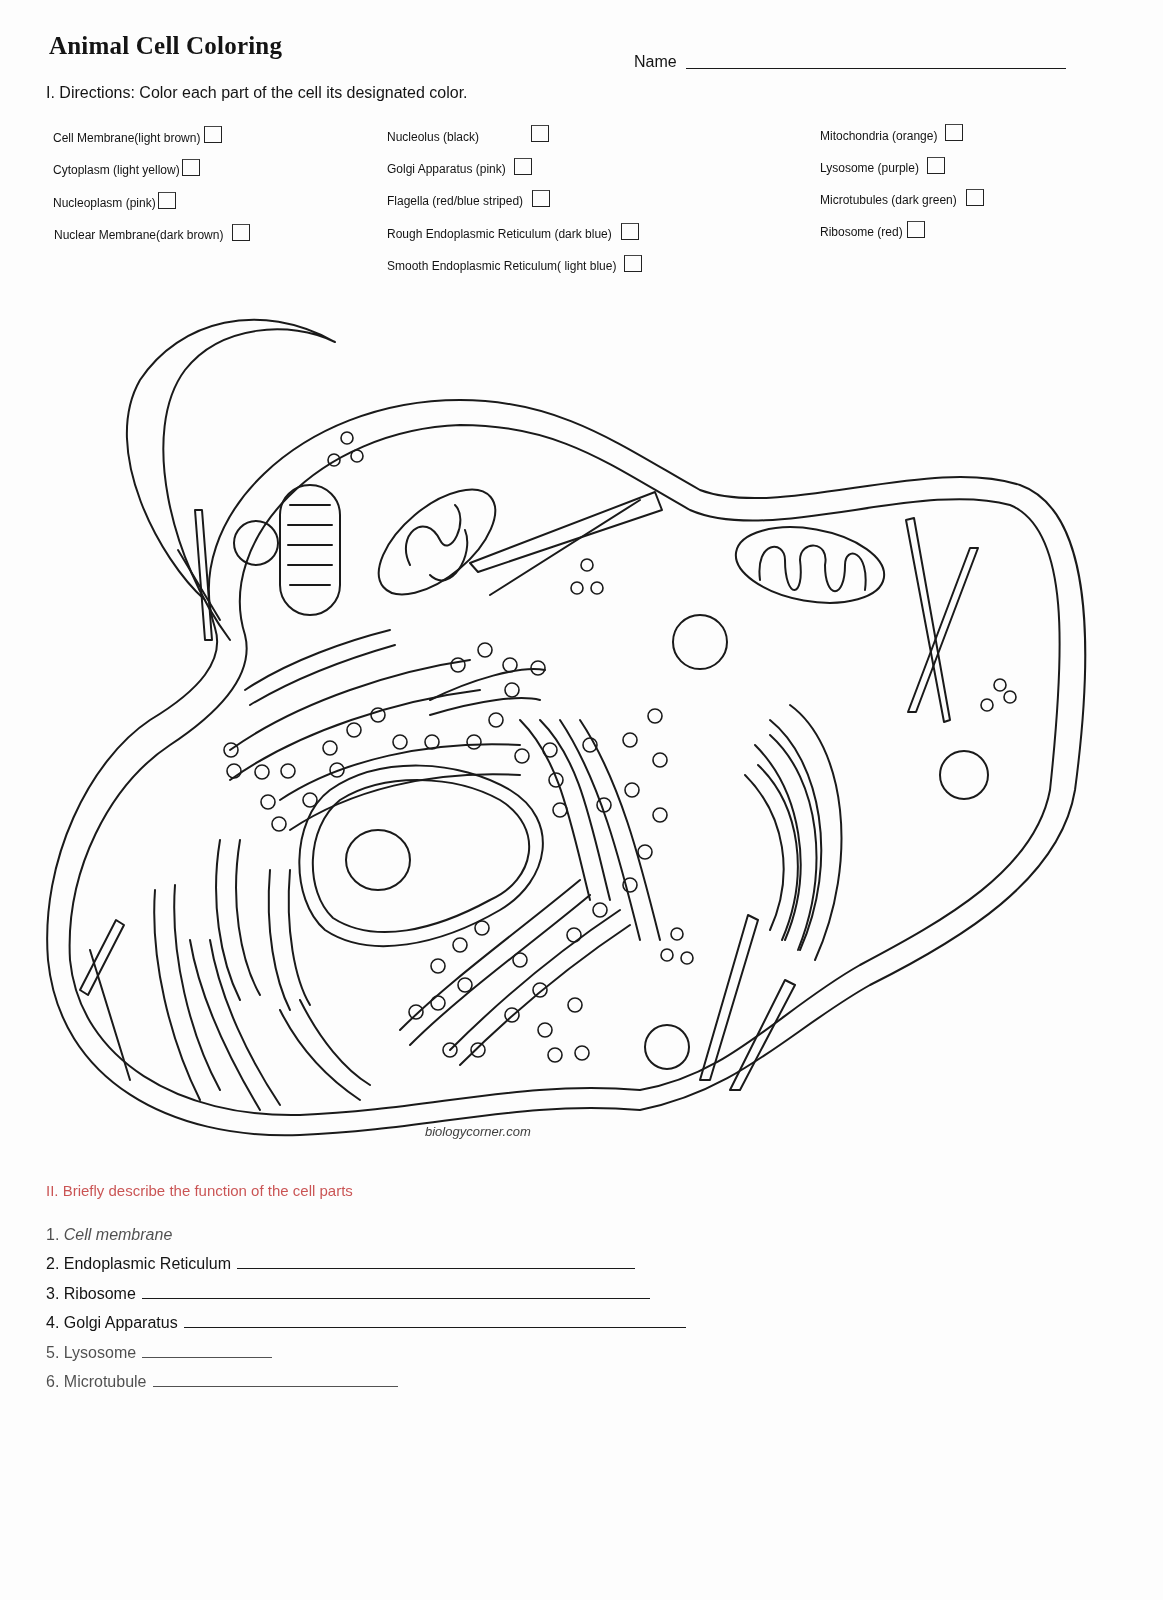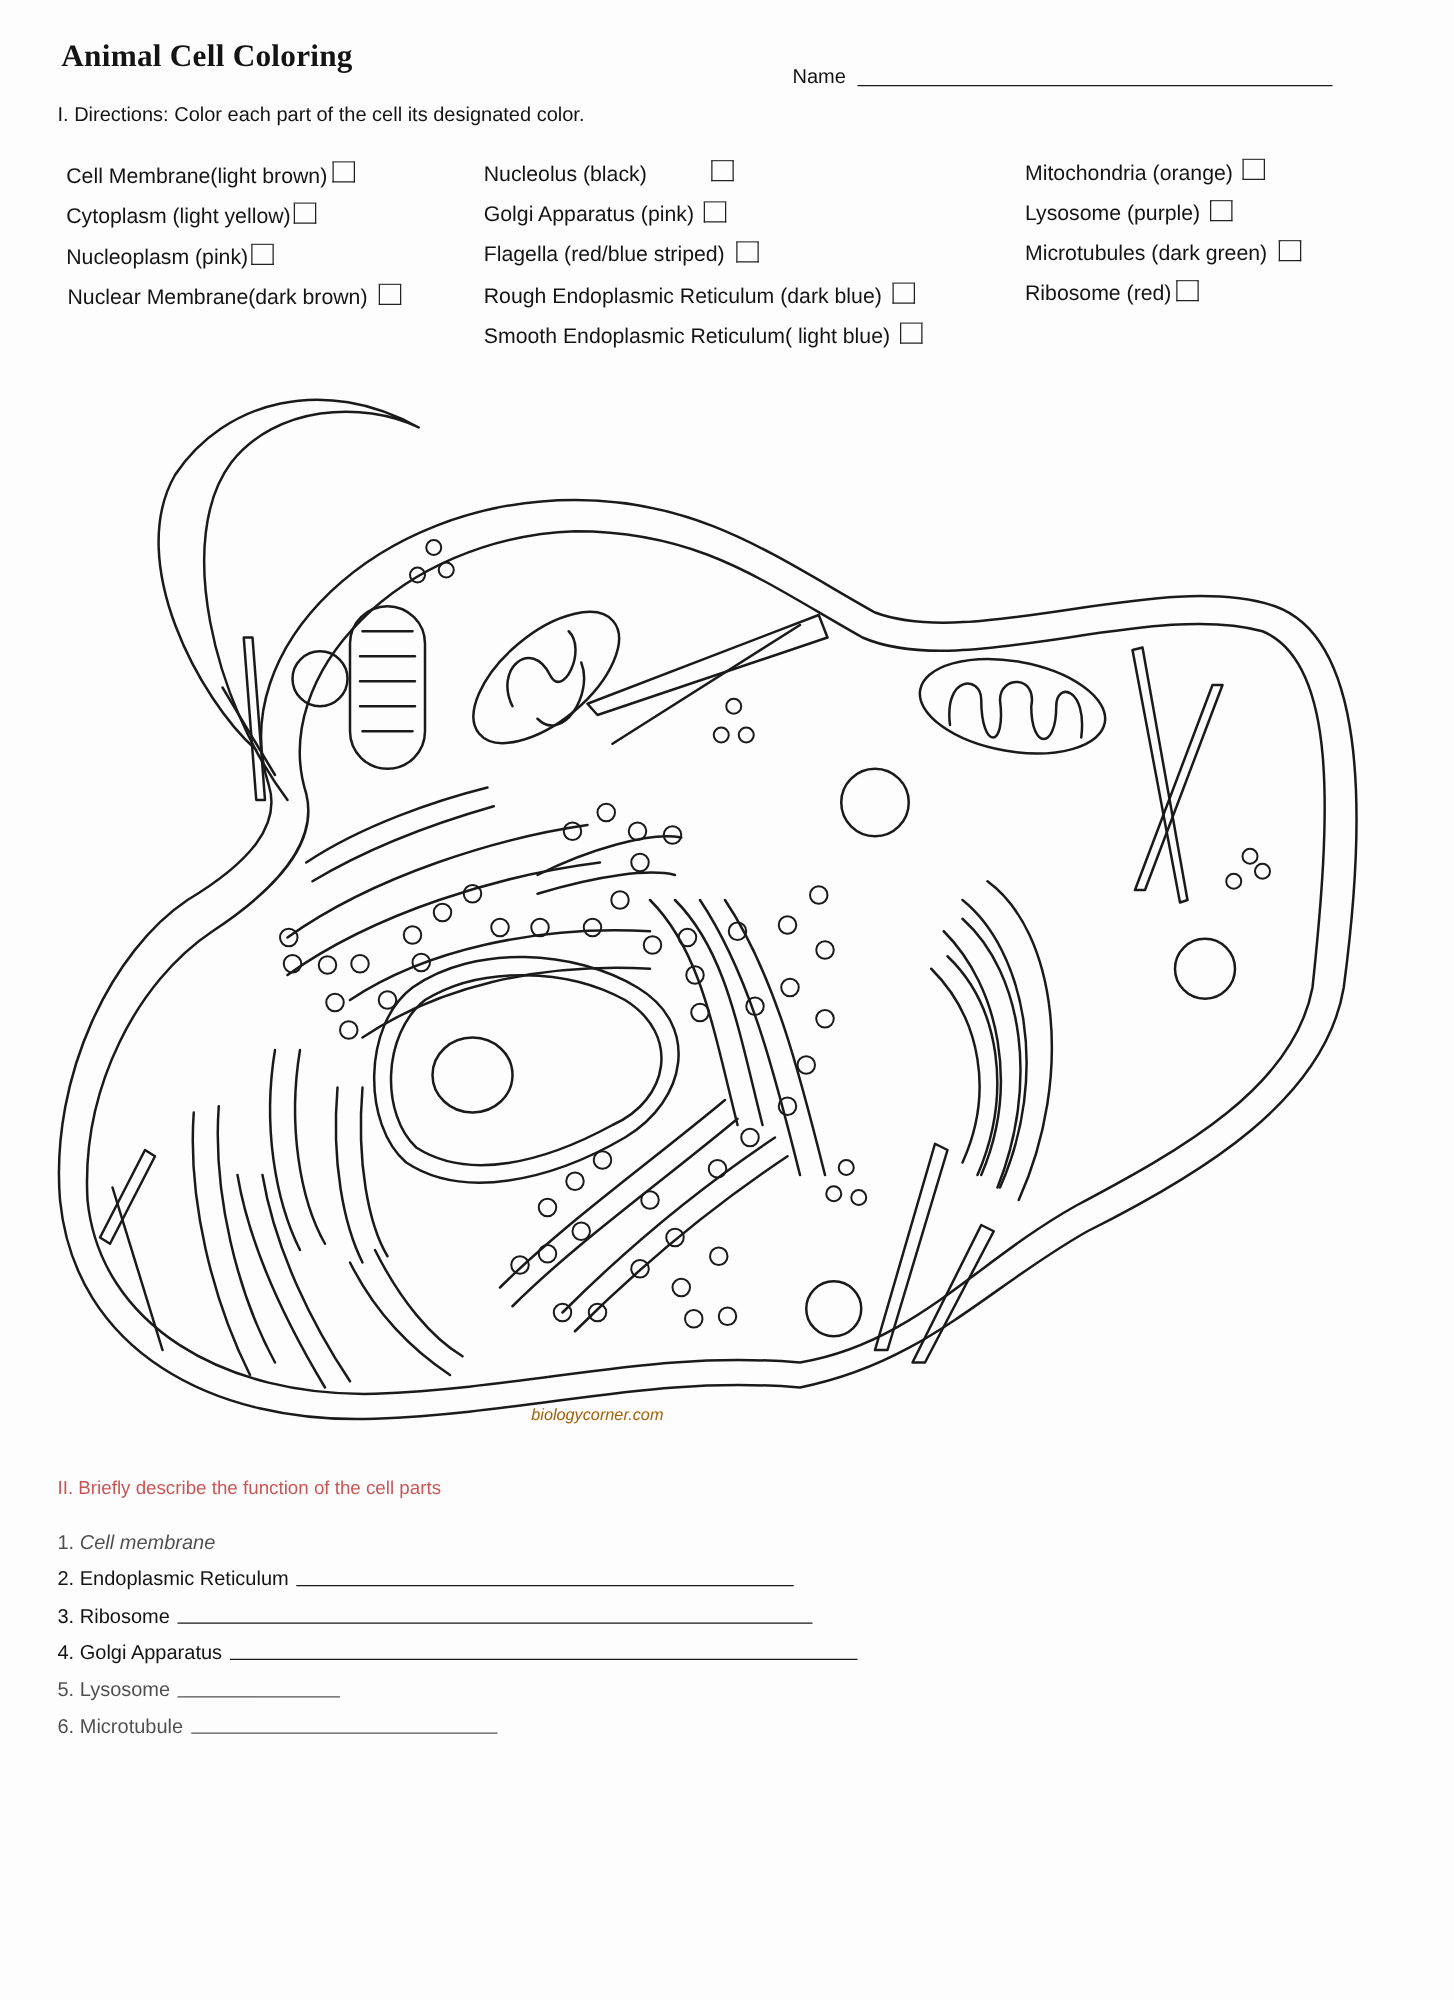--- a/index.html
+++ b/index.html
@@ -3,24 +3,24 @@
 <meta charset="utf-8">
 <style>
   html, body { margin:0; padding:0; background:#fdfdfd; }
   body { width:1163px; height:1600px; position:relative; overflow:hidden;
          font-family:"Liberation Sans", sans-serif; color:#141414; }
   .abs { position:absolute; }
   .title { left:49px; top:32px; font-size:25px; font-weight:bold; letter-spacing:0.2px;font-family:Liberation Serif, serif; }
   .name-label { left:634px; top:53px; font-size:16px; }
   .name-line { left:686px; top:68px; width:380px; height:0; border-bottom:1.5px solid #1a1a1a; }
   .directions { left:46px; top:84px; font-size:16px; }
-  .legend-item { font-size:17px; display:flex; align-items:center; white-space:nowrap; }
+  .legend-item { font-size:12px; display:flex; align-items:center; white-space:nowrap; }
   .cb { display:inline-block; width:18px; height:17px; border:1.3px solid #222; border-top-color:#444; margin-left:6px; box-sizing:border-box; background:transparent; }
   .cell-svg { left:0; top:0; }
-  .credit { left:425px; top:1124px; font-size:13px; font-style:italic; color:#a16207; }
+  .credit { left:425px; top:1124px; font-size:13px; font-style:italic; color:#404040; }
   .section2 { left:46px; top:1182px; font-size:15px; color:#b91c1c; opacity:0.75; }
   .q { font-size:16px; display:flex; align-items:flex-end; white-space:nowrap; }
   .q .line { border-bottom:1.5px solid #1a1a1a; height:0; margin-left:6px; margin-bottom:4px; }
   .faded { opacity:0.75; }
 </style>
 </head>
 <body>
 
 <div class="abs title">Animal Cell Coloring</div>
 <div class="abs name-label">Name</div>

